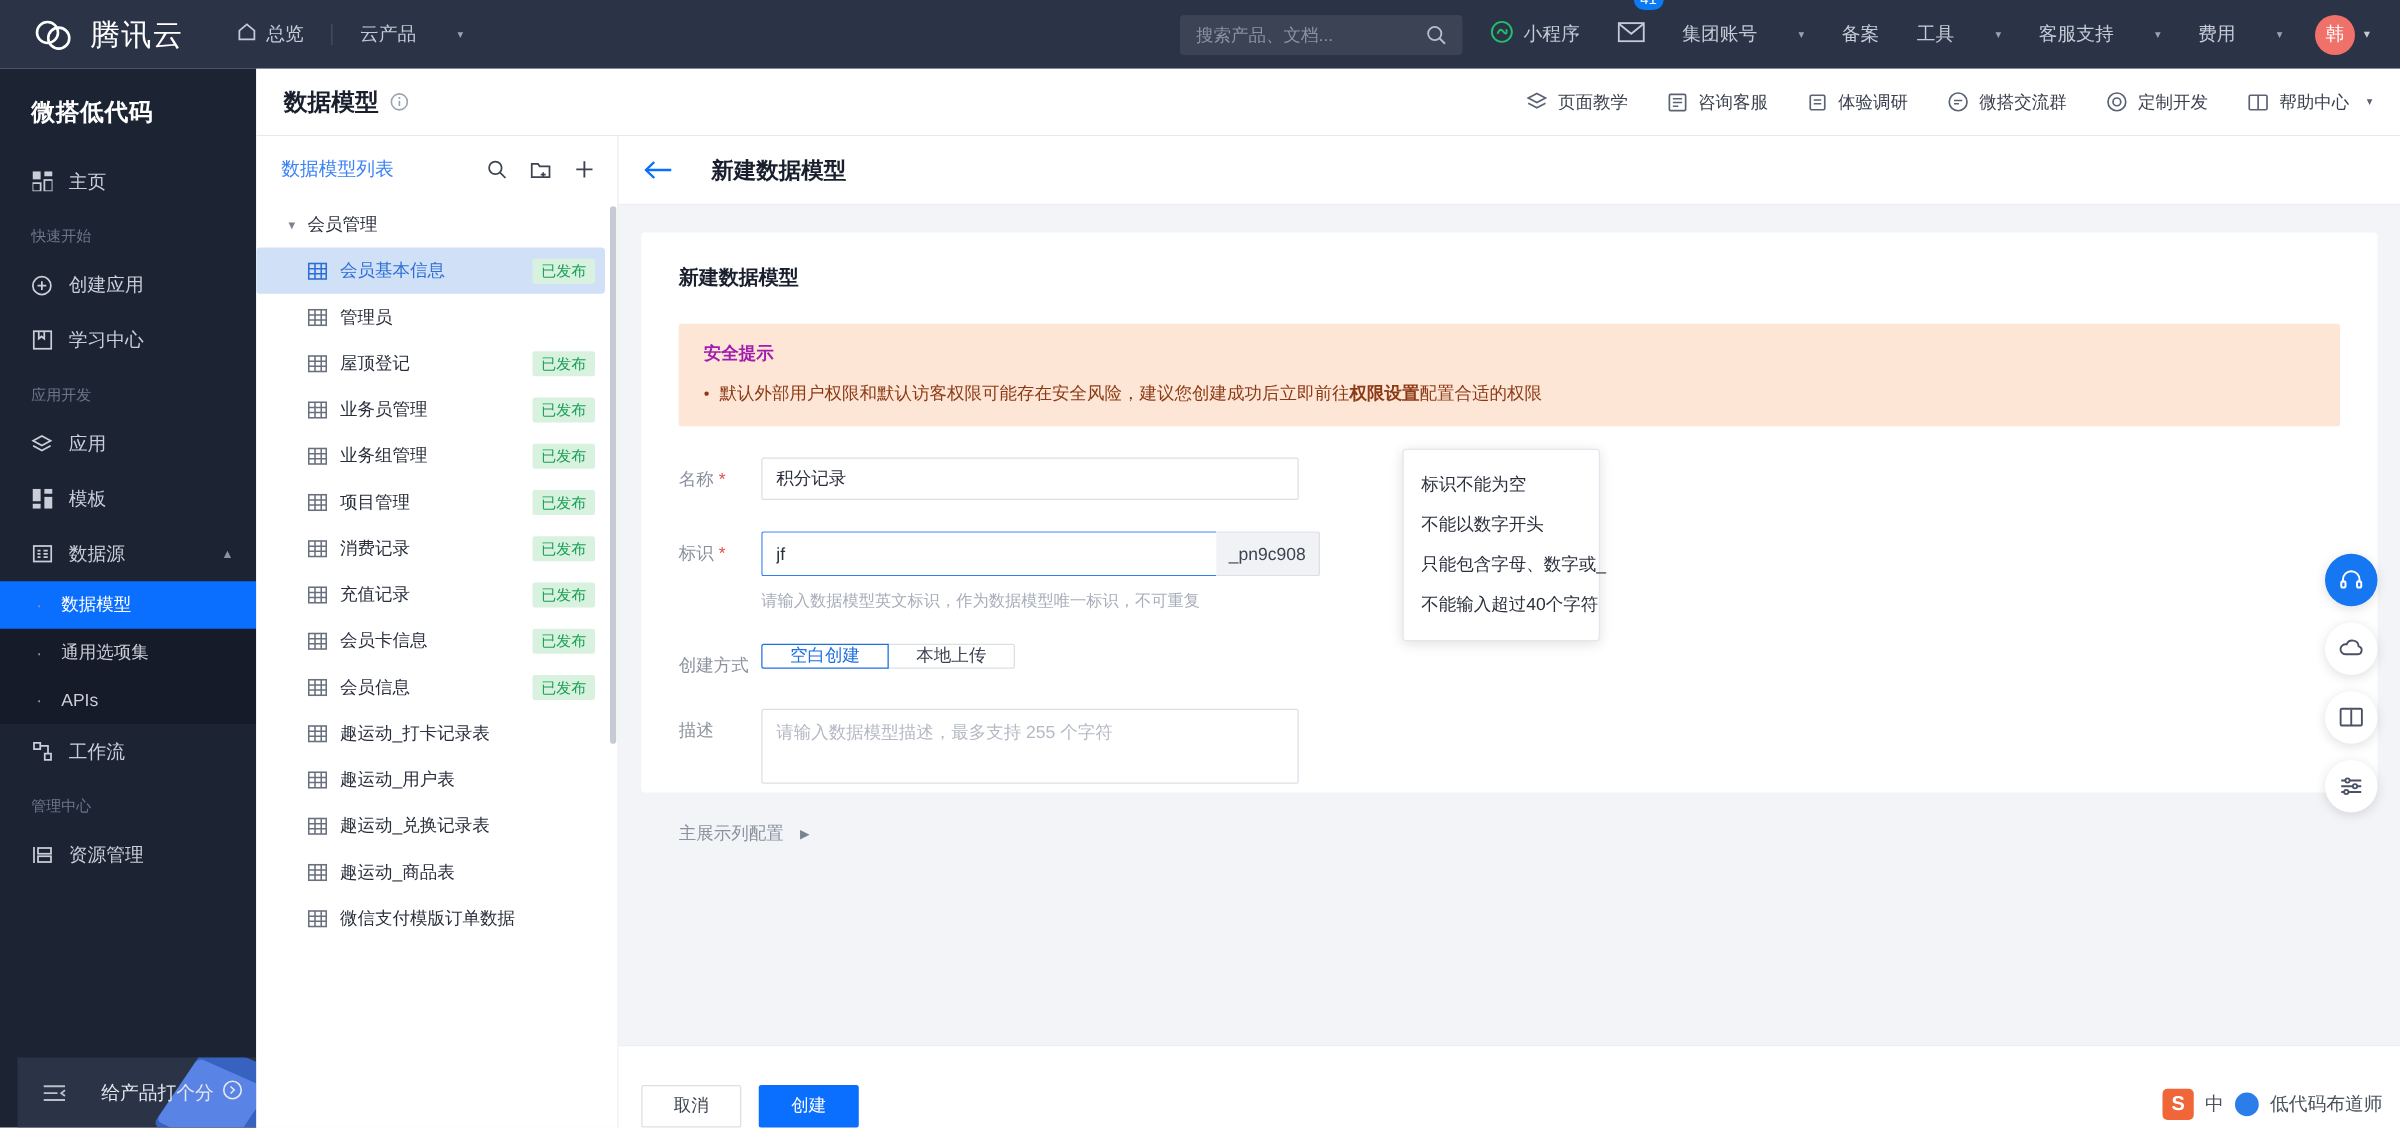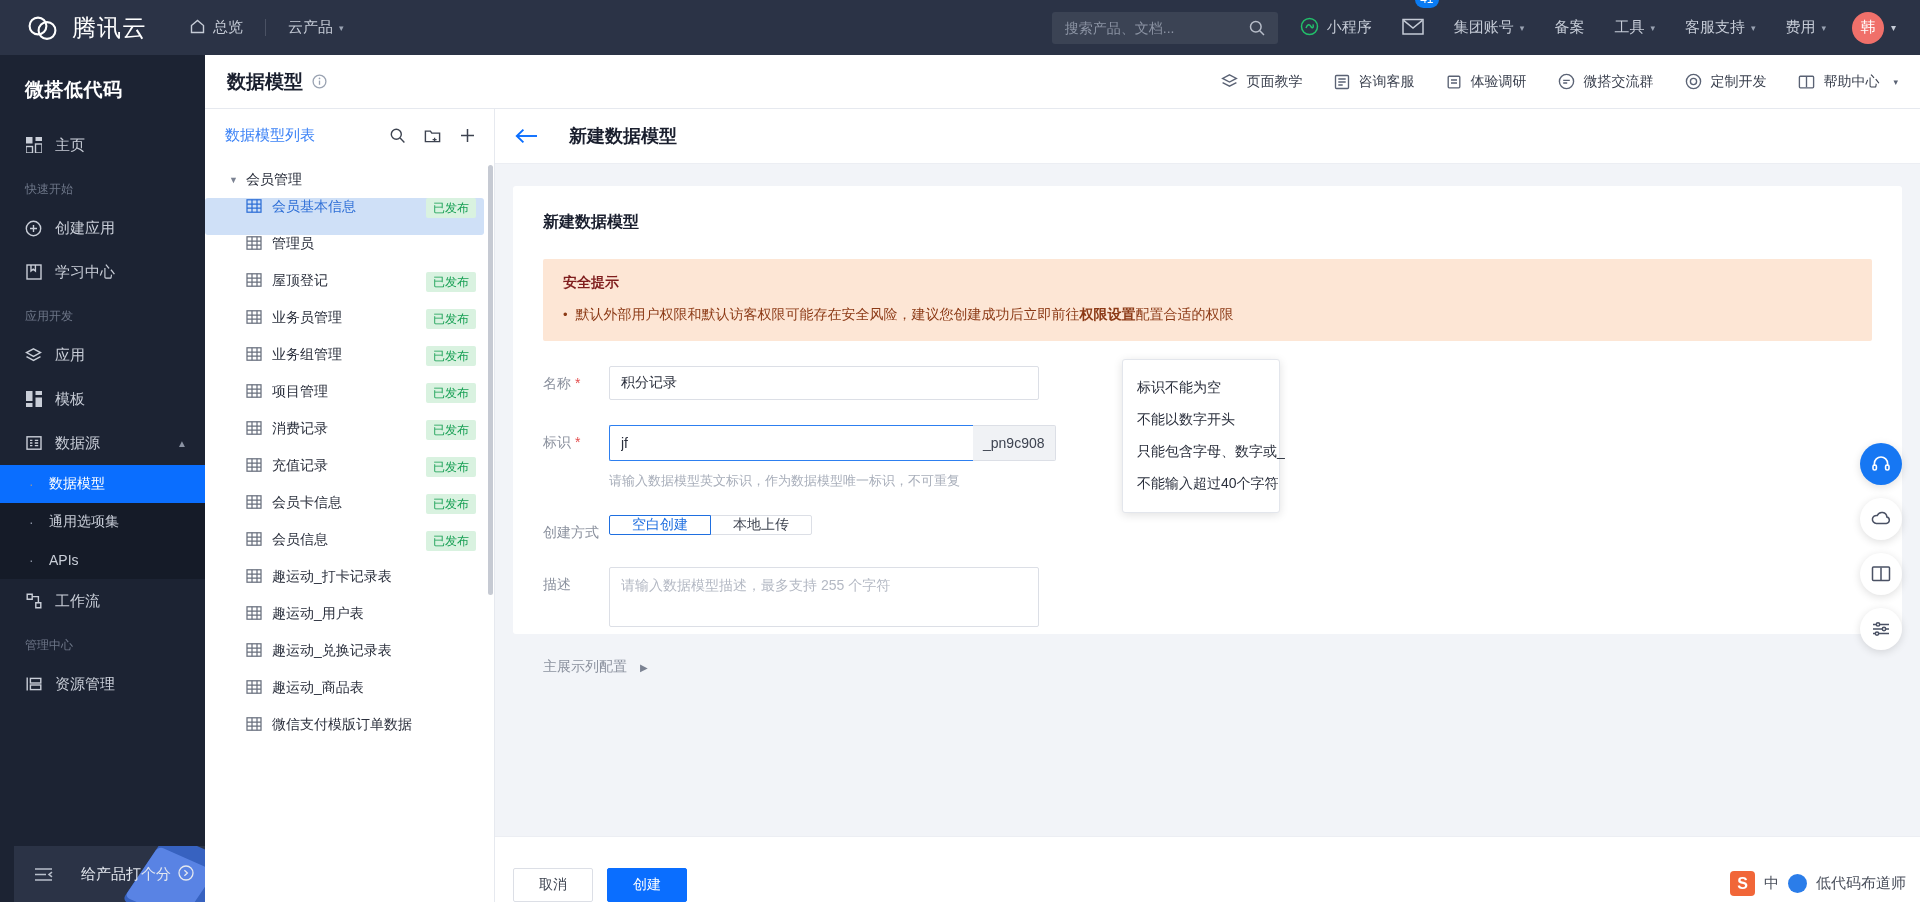--- a/index.html
+++ b/index.html
@@ -15,21 +15,21 @@
     background:#2b3346; display:flex; align-items:center;
   }
   .tc-logo { display:flex; align-items:center; margin-left:26px; }
   .tc-logo svg { display:block; }
   .tc-logo-text {
     color:#fff; font-size:24px; margin-left:13px; letter-spacing:1px;
     font-family:"DejaVu Sans","Liberation Sans",sans-serif;
   }
   .tb-item {
     color:#c5cbd6; font-size:15px; display:flex; align-items:center;
-    height:55px; padding:0 0px; cursor:pointer; white-space:nowrap;
+    height:55px; padding:0 0px; cursor:pointer; white-space:nowrap;gap:27px;
   }
   .tb-home { margin-left:42px; gap:7px; }
   .tb-sep { width:1px; height:17px; background:#4a5163; margin:0 22px; }
   .caret { display:inline-block; margin-left:6px; font-size:9px; color:#9aa3b2; }
   #tb-search {
     margin-left:auto; position:relative;
     width:226px; height:32px; background:#3b4354; border-radius:3px;
     display:flex; align-items:center;
   }
   #tb-search input {
@@ -130,21 +130,21 @@
   }
   #lp-head .lp-title { font-size:15px; color:#3b82f6; }
   #lp-head .lp-icons { margin-left:auto; display:flex; gap:18px; color:#3d4350; }
   #lp-head .lp-icons > span { cursor:pointer; display:flex; }
   .tree-group {
     display:flex; align-items:center; height:37px; padding-left:24px;
     font-size:14px; color:#2a2f3c; cursor:pointer;
   }
   .tri { font-size:9px; margin-right:8px; color:#7b8292; }
   .tree-item {
-    display:flex; align-items:flex-start; height:37px; padding-left:41px;
+    display:flex; align-items:center; height:37px; padding-left:41px;
     font-size:14px; color:#2a2f3c; cursor:pointer; margin:0 10px 0 0;
     border-radius:3px;
   }
   .tree-item.sel { background:#cfe0f7; color:#2d6ed6; }
   .tbl-ico { margin-right:10px; display:flex; color:#69707e; flex:none; }
   .tree-item.sel .tbl-ico { color:#2d6ed6; }
   .pub-badge {
     margin-left:auto; margin-right:8px; background:#d9f2e0; color:#19a055;
     font-size:12px; line-height:20px; height:20px; padding:0 7px;
     border-radius:2px; flex:none;
@@ -170,21 +170,21 @@
   #detail-body { flex:1; background:#f2f4f8; padding:22px 18px 0 18px; overflow:hidden; }
   #card {
     background:#fff; border-radius:3px; padding:26px 30px 34px 30px;
     height:448px; position:relative;
   }
   #card-title { font-size:16px; font-weight:bold; color:#1a1f2e; }
   #alert {
     margin-top:26px; background:#fde6d5; border-radius:2px;
     padding:15px 20px 17px 20px;
   }
-  #alert-title { color:#7f1d1d; font-size:14px; font-weight:bold; }
+  #alert-title { color:#a21caf; font-size:14px; font-weight:bold; }
   #alert-body {
     color:#8c3a16; font-size:14px; margin-top:14px;
     display:flex; align-items:flex-start;
   }
   #alert-body .bullet { margin-right:8px; font-size:13px; line-height:18px; }
   #alert-body b { font-weight:bold; }
 
   .frow { display:flex; align-items:flex-start; margin-top:25px; }
   .flabel {
     width:66px; font-size:14px; color:#8b919e; padding-top:9px;

